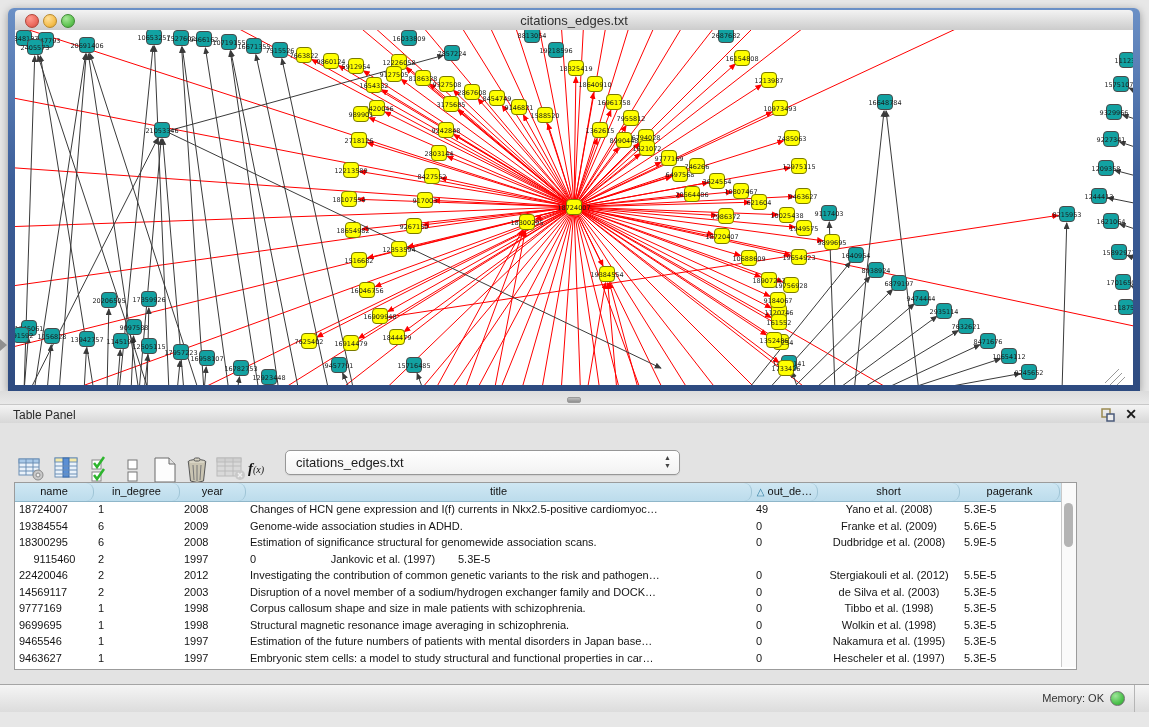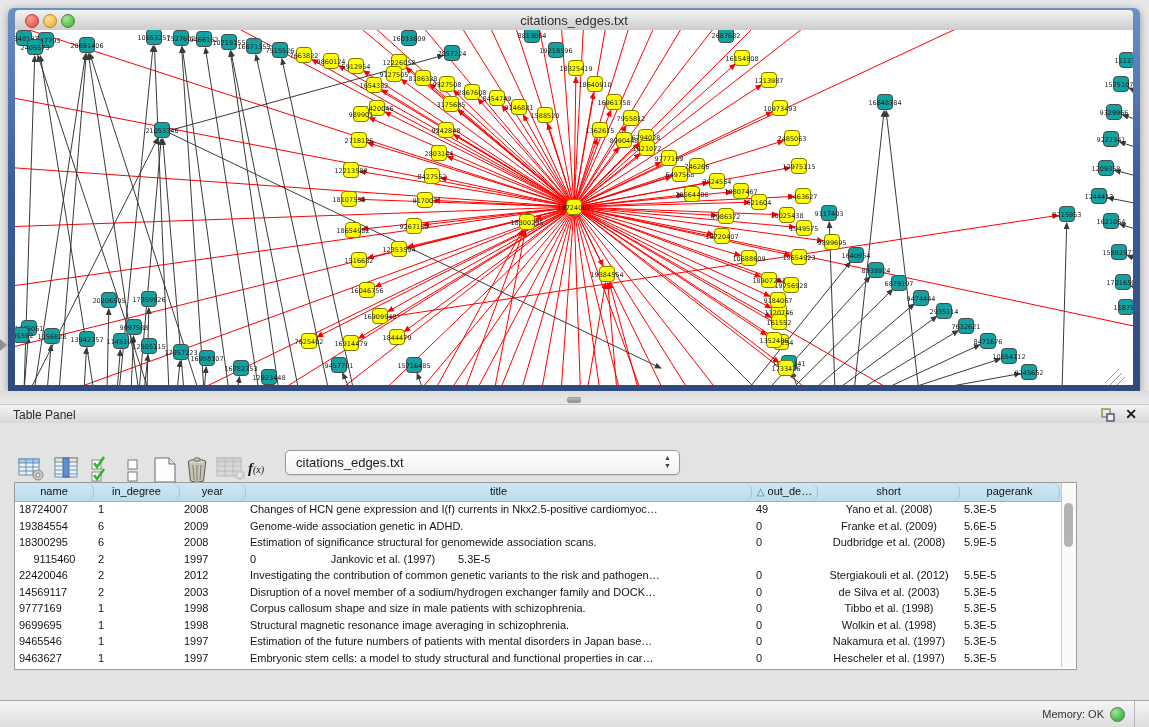--- a/index.html
+++ b/index.html
@@ -57,21 +57,21 @@
 
   
   #tabs{position:absolute;left:427px;top:250px;height:21px;display:flex;border:1px solid #8A8A8A;border-radius:5px;overflow:hidden;
     box-shadow:0 1px 0 rgba(255,255,255,.7);}
   .tab{box-sizing:border-box;height:21px;font-size:12px;text-align:center;line-height:20px;background:linear-gradient(180deg,#FFFFFF,#EFEFEF);
     color:#1b1b1b;border-right:1px solid #999;}
   .tab:last-child{border-right:none;}
   .tab.selected{background:linear-gradient(180deg,#7E7E7E,#686868);color:#E3E3E3;}
 
   
-  #status-bar{position:absolute;left:0;top:700px;width:1149px;height:27px;background:linear-gradient(180deg,#F5F5F5,#DCDCDC);
+  #status-bar{position:absolute;left:0;top:684px;width:1149px;height:27px;background:linear-gradient(180deg,#F5F5F5,#DCDCDC);
     border-top:1px solid #A5A5A5;}
   #memory-label{position:absolute;right:45px;top:7px;font-size:11px;color:#333;}
   #memory-dot{position:absolute;right:24px;top:6px;width:13px;height:13px;border-radius:50%;
     background:radial-gradient(circle at 35% 30%,#9FE59A,#4CC24C 60%,#2F9E31);border:1px solid #6F6F6F;}
   #status-sep{position:absolute;right:14px;top:0;width:1px;height:27px;background:#B5B5B5;}
 </style>
 </head>
 <body>
 
 <div id="screen">
@@ -888,21 +888,21 @@
             <div class="td" style="width: 66px; text-align: left;">2008</div>
             <div class="td" style="width: 506px; text-align: left;">Changes of HCN gene expression and I(f) currents in Nkx2.5-positive cardiomyoc…</div>
             <div class="td" style="width: 66px; text-align: left;">49</div>
             <div class="td" style="width: 142px; text-align: center;">Yano et al. (2008)</div>
             <div class="td" style="width: 100px; text-align: left;">5.3E-5</div>
           </div>
           <div class="tr">
             <div class="td" style="width: 79px; text-align: left;">19384554</div>
             <div class="td" style="width: 86px; text-align: left;">6</div>
             <div class="td" style="width: 66px; text-align: left;">2009</div>
-            <div class="td" style="width: 506px; text-align: left;">Genome-wide association genetic in ADHD.</div>
+            <div class="td" style="width: 506px; text-align: left;">Genome-wide association studies in ADHD.</div>
             <div class="td" style="width: 66px; text-align: left;">0</div>
             <div class="td" style="width: 142px; text-align: center;">Franke et al. (2009)</div>
             <div class="td" style="width: 100px; text-align: left;">5.6E-5</div>
           </div>
           <div class="tr">
             <div class="td" style="width: 79px; text-align: left;">18300295</div>
             <div class="td" style="width: 86px; text-align: left;">6</div>
             <div class="td" style="width: 66px; text-align: left;">2008</div>
             <div class="td" style="width: 506px; text-align: left;">Estimation of significance structural for genomewide association scans.</div>
             <div class="td" style="width: 66px; text-align: left;">0</div>
@@ -952,21 +952,21 @@
             <div class="td" style="width: 66px; text-align: left;">0</div>
             <div class="td" style="width: 142px; text-align: center;">Wolkin et al. (1998)</div>
             <div class="td" style="width: 100px; text-align: left;">5.3E-5</div>
           </div>
           <div class="tr">
             <div class="td" style="width: 79px; text-align: left;">9465546</div>
             <div class="td" style="width: 86px; text-align: left;">1</div>
             <div class="td" style="width: 66px; text-align: left;">1997</div>
             <div class="td" style="width: 506px; text-align: left;">Estimation of the future numbers of patients with mental disorders in Japan base…</div>
             <div class="td" style="width: 66px; text-align: left;">0</div>
-            <div class="td" style="width: 142px; text-align: center;">Nakamura et al. (1997)</div>
+            <div class="td" style="width: 142px; text-align: center;">Nakamura et al. (1995)</div>
             <div class="td" style="width: 100px; text-align: left;">5.3E-5</div>
           </div>
           <div class="tr">
             <div class="td" style="width: 79px; text-align: left;">9463627</div>
             <div class="td" style="width: 86px; text-align: left;">1</div>
             <div class="td" style="width: 66px; text-align: left;">1997</div>
             <div class="td" style="width: 506px; text-align: left;">Embryonic stem cells: a model to study structural and functional properties in car…</div>
             <div class="td" style="width: 66px; text-align: left;">0</div>
             <div class="td" style="width: 142px; text-align: center;">Hescheler et al. (1997)</div>
             <div class="td" style="width: 100px; text-align: left;">5.3E-5</div>

